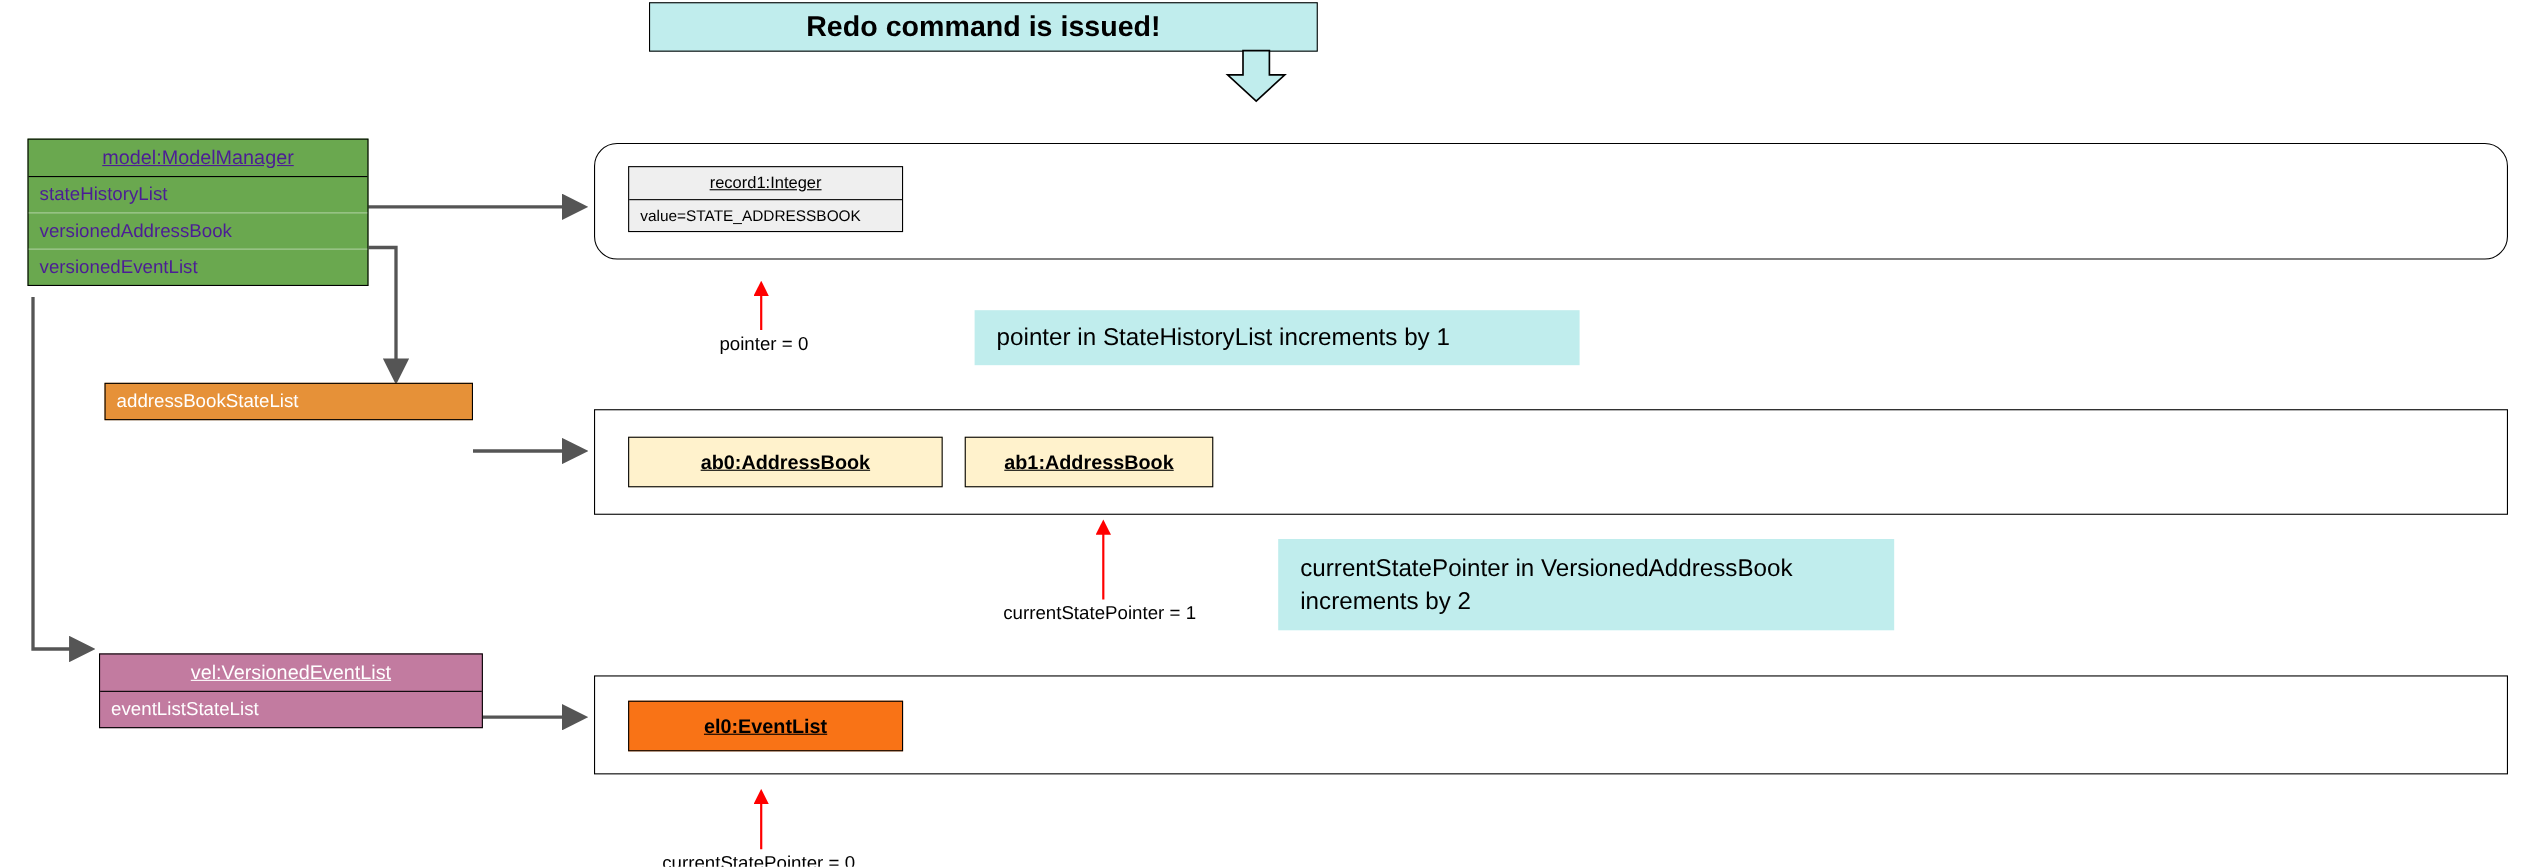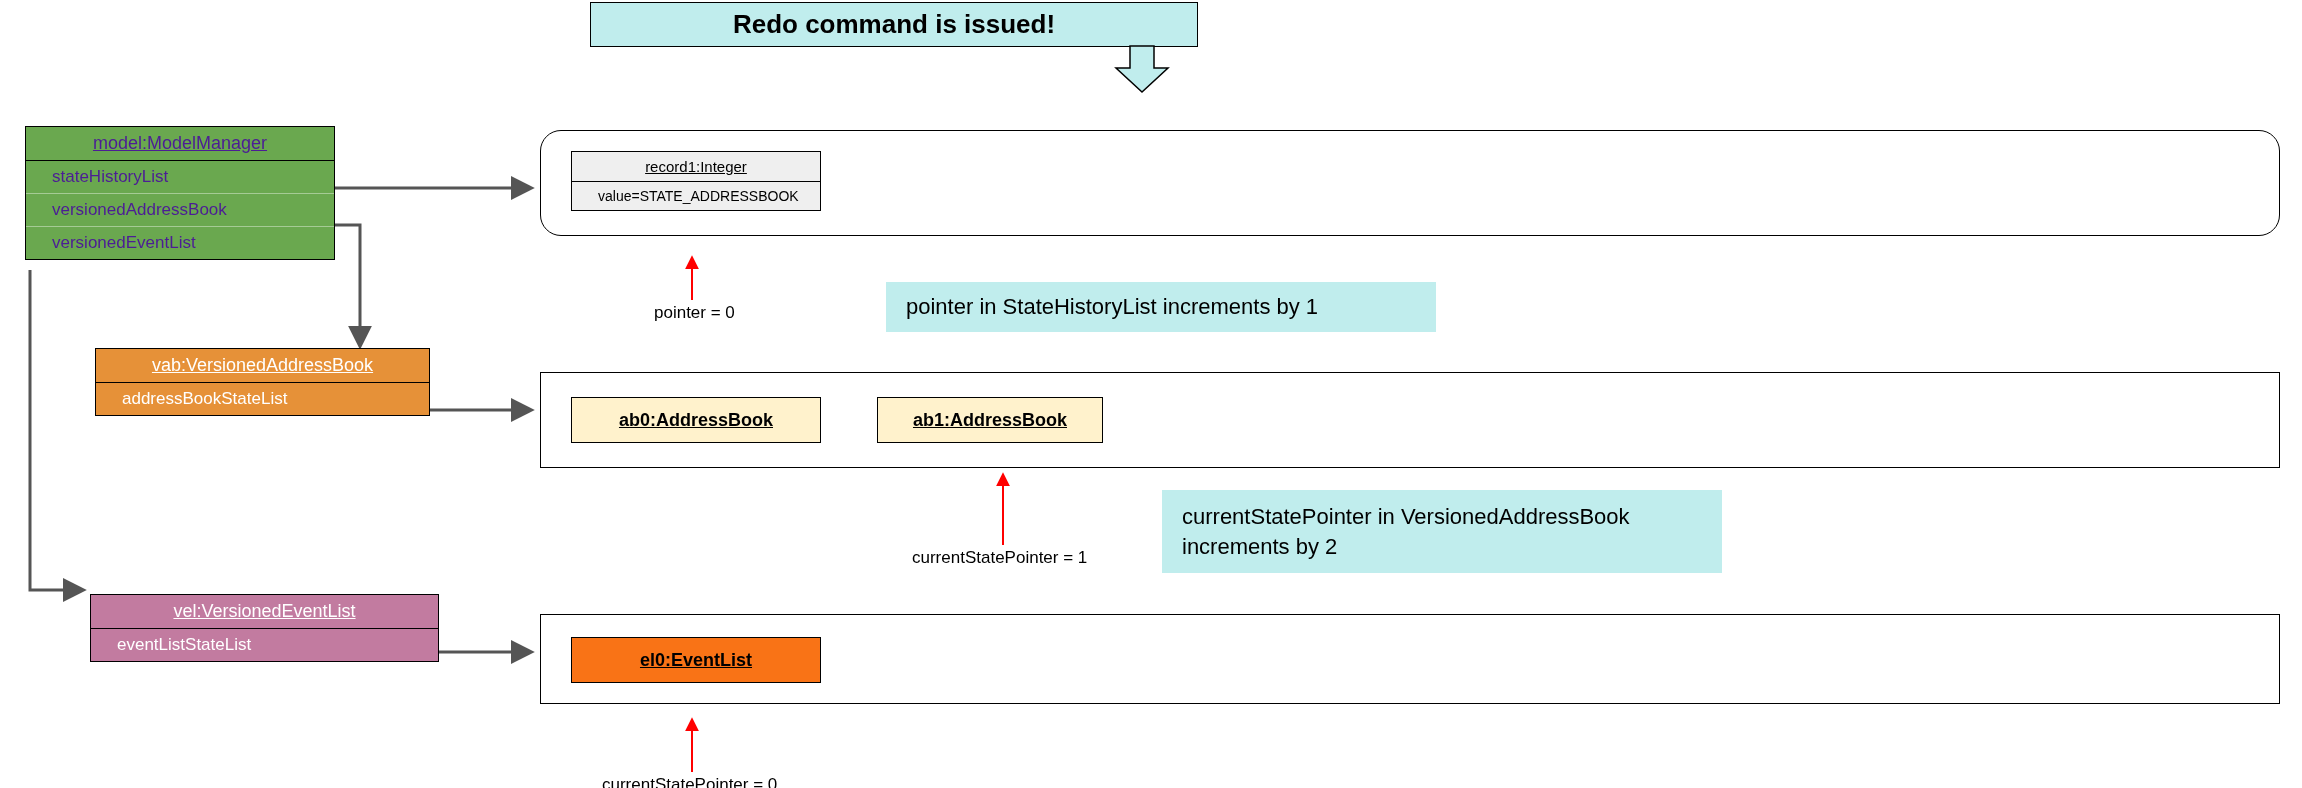--- a/index.html
+++ b/index.html
@@ -35,21 +35,21 @@
     border: 1px solid #000;
   }
   .uml-title {
     border-bottom: 1px solid #000;
     text-align: center;
     text-decoration: underline;
     padding: 6px 10px;
     font-size: 18px;
   }
   .uml-row {
-    padding: 6px 26px;
+    padding: 6px 10px;
     font-size: 17px;
   }
   .uml-row + .uml-row { border-top: 1px solid rgba(0,0,0,.25); }
 
   .green       { background:#6aa84f; color:#4c1d95; }
   .green .uml-row { border-top-color: rgba(255,255,255,.4); }
   .orange      { background:#e69138; color:#fff; }
   .orange .uml-row { border-top-color: rgba(255,255,255,.4); }
   .plum        { background:#c27ba0; color:#fff; }
   .plum .uml-row { border-top-color: rgba(255,255,255,.4); }
@@ -125,21 +125,20 @@
 </svg>
 
 <div class="abs uml green" style="left:25px; top:126px; width:310px;">
   <div class="uml-title" style="font-weight:400;">model:ModelManager</div>
   <div class="uml-row">stateHistoryList</div>
   <div class="uml-row">versionedAddressBook</div>
   <div class="uml-row">versionedEventList</div>
 </div>
 
 <div class="abs uml orange" style="left:95px; top:348px; width:335px;">
-  <div class="uml-title" style="font-weight:400;">vab:VersionedAddressBook</div>
   <div class="uml-row">addressBookStateList</div>
 </div>
 
 <div class="abs uml plum" style="left:90px; top:594px; width:349px;">
   <div class="uml-title" style="font-weight:400;">vel:VersionedEventList</div>
   <div class="uml-row">eventListStateList</div>
 </div>
 
 <div class="abs panel" style="left:540px; top:130px; width:1740px; height:106px;border-radius:21px;">
   <div class="abs uml grey" style="left:30px; top:20px; width:250px;">
@@ -148,21 +147,21 @@
   </div>
 </div>
 
 <div class="abs ptr-label" style="left:654px; top:303px;">pointer = 0</div>
 
 <div class="abs note" style="left:886px; top:282px; width:550px;">
   <span>pointer in StateHistoryList increments by 1</span>
 </div>
 
 <div class="abs panel" style="left:540px; top:372px; width:1740px; height:96px;">
-  <div class="abs simple-box cream" style="left:30px; top:24px; width:250px; height:46px;">
+  <div class="abs simple-box cream" style="left:30px; top:24px; width:286px; height:46px;">
     <span>ab0:AddressBook</span>
   </div>
   <div class="abs simple-box cream" style="left:336px; top:24px; width:226px; height:46px;">
     <span>ab1:AddressBook</span>
   </div>
 </div>
 
 <div class="abs ptr-label" style="left:912px; top:548px;">currentStatePointer = 1</div>
 
 <div class="abs note" style="left:1162px; top:490px; width:560px; line-height:1.35;">

